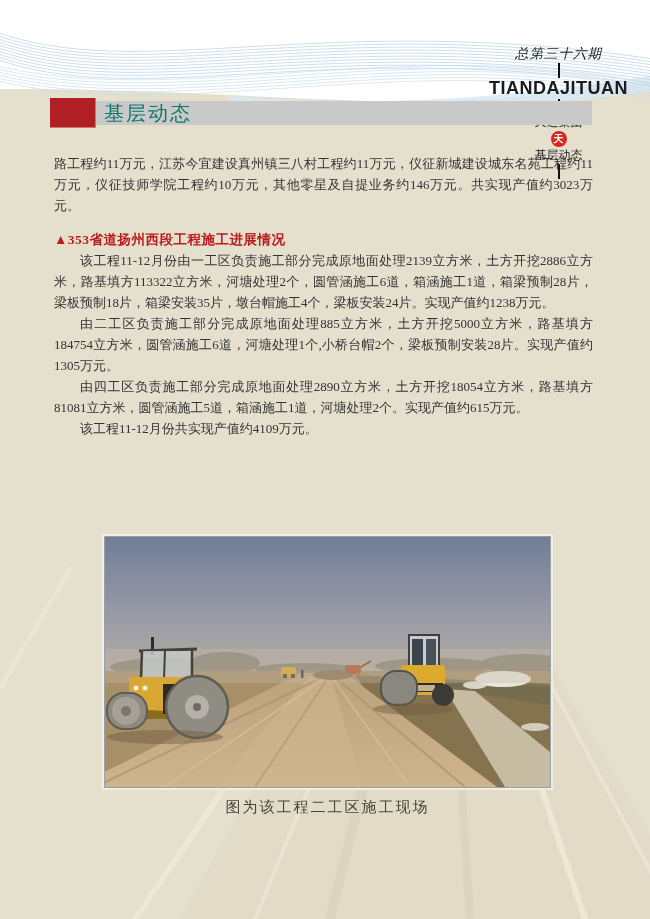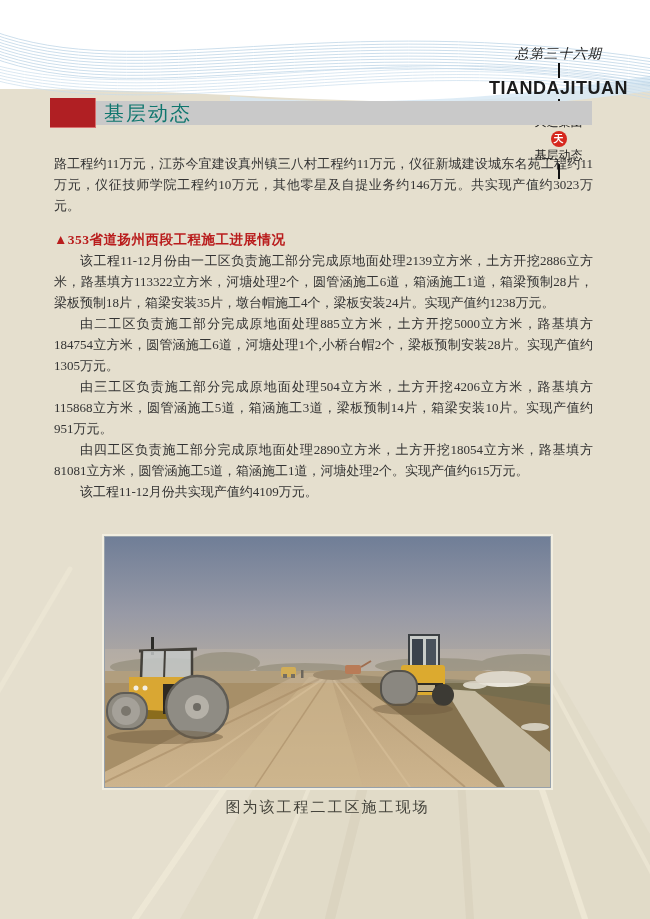--- a/index.html
+++ b/index.html
@@ -110,21 +110,20 @@
     <div class="banner-bar"></div>
     <div class="banner-square"></div>
     <div class="banner-title">基层动态</div>
   </div>
 
   <div class="article">
     <p>路工程约11万元，江苏今宜建设真州镇三八村工程约11万元，仪征新城建设城东名苑工程约11万元，仪征技师学院工程约10万元，其他零星及自提业务约146万元。共实现产值约3023万元。</p>
     <h3>▲353省道扬州西段工程施工进展情况</h3>
     <p class="indent">该工程11-12月份由一工区负责施工部分完成原地面处理2139立方米，土方开挖2886立方米，路基填方113322立方米，河塘处理2个，圆管涵施工6道，箱涵施工1道，箱梁预制28片，梁板预制18片，箱梁安装35片，墩台帽施工4个，梁板安装24片。实现产值约1238万元。</p>
     <p class="indent">由二工区负责施工部分完成原地面处理885立方米，土方开挖5000立方米，路基填方184754立方米，圆管涵施工6道，河塘处理1个,小桥台帽2个，梁板预制安装28片。实现产值约1305万元。</p>
-    <p class="indent">由三工区负责施工部分完成原地面处理504立方米，土方开挖4206立方米，路基填方115868立方米，圆管涵施工5道，箱涵施工3道，梁板预制14片，箱梁安装10片。实现产值约951万元。</p>
     <p class="indent">由四工区负责施工部分完成原地面处理2890立方米，土方开挖18054立方米，路基填方81081立方米，圆管涵施工5道，箱涵施工1道，河塘处理2个。实现产值约615万元。</p>
     <p class="indent">该工程11-12月份共实现产值约4109万元。</p>
   </div>
 
   <div class="photo-frame">
     <svg width="445" height="250" viewBox="0 0 445 250" aria-hidden="true">
       <defs>
         <linearGradient id="sky" x1="0" y1="0" x2="0" y2="1">
           <stop offset="0" stop-color="#707e97"></stop>
           <stop offset="0.55" stop-color="#989aa6"></stop>

